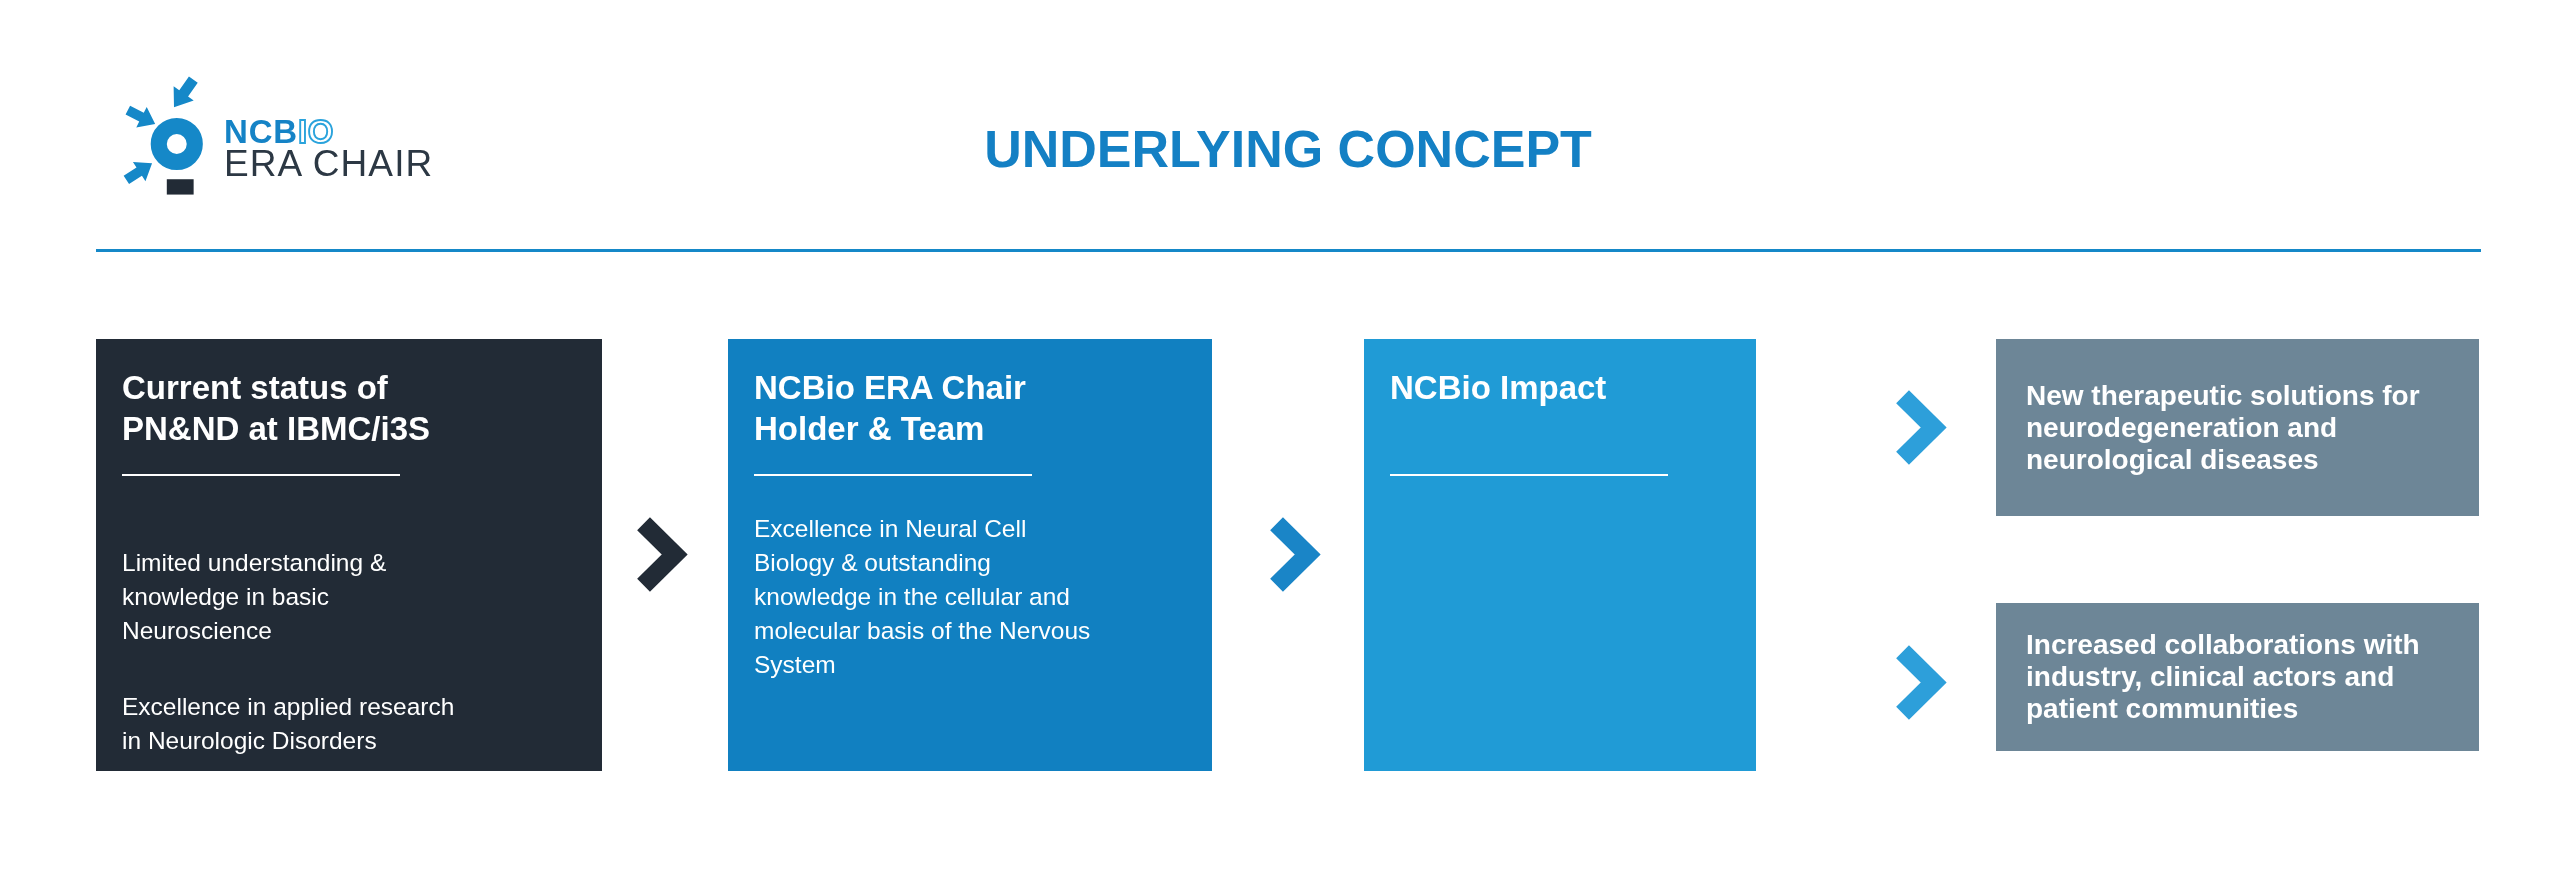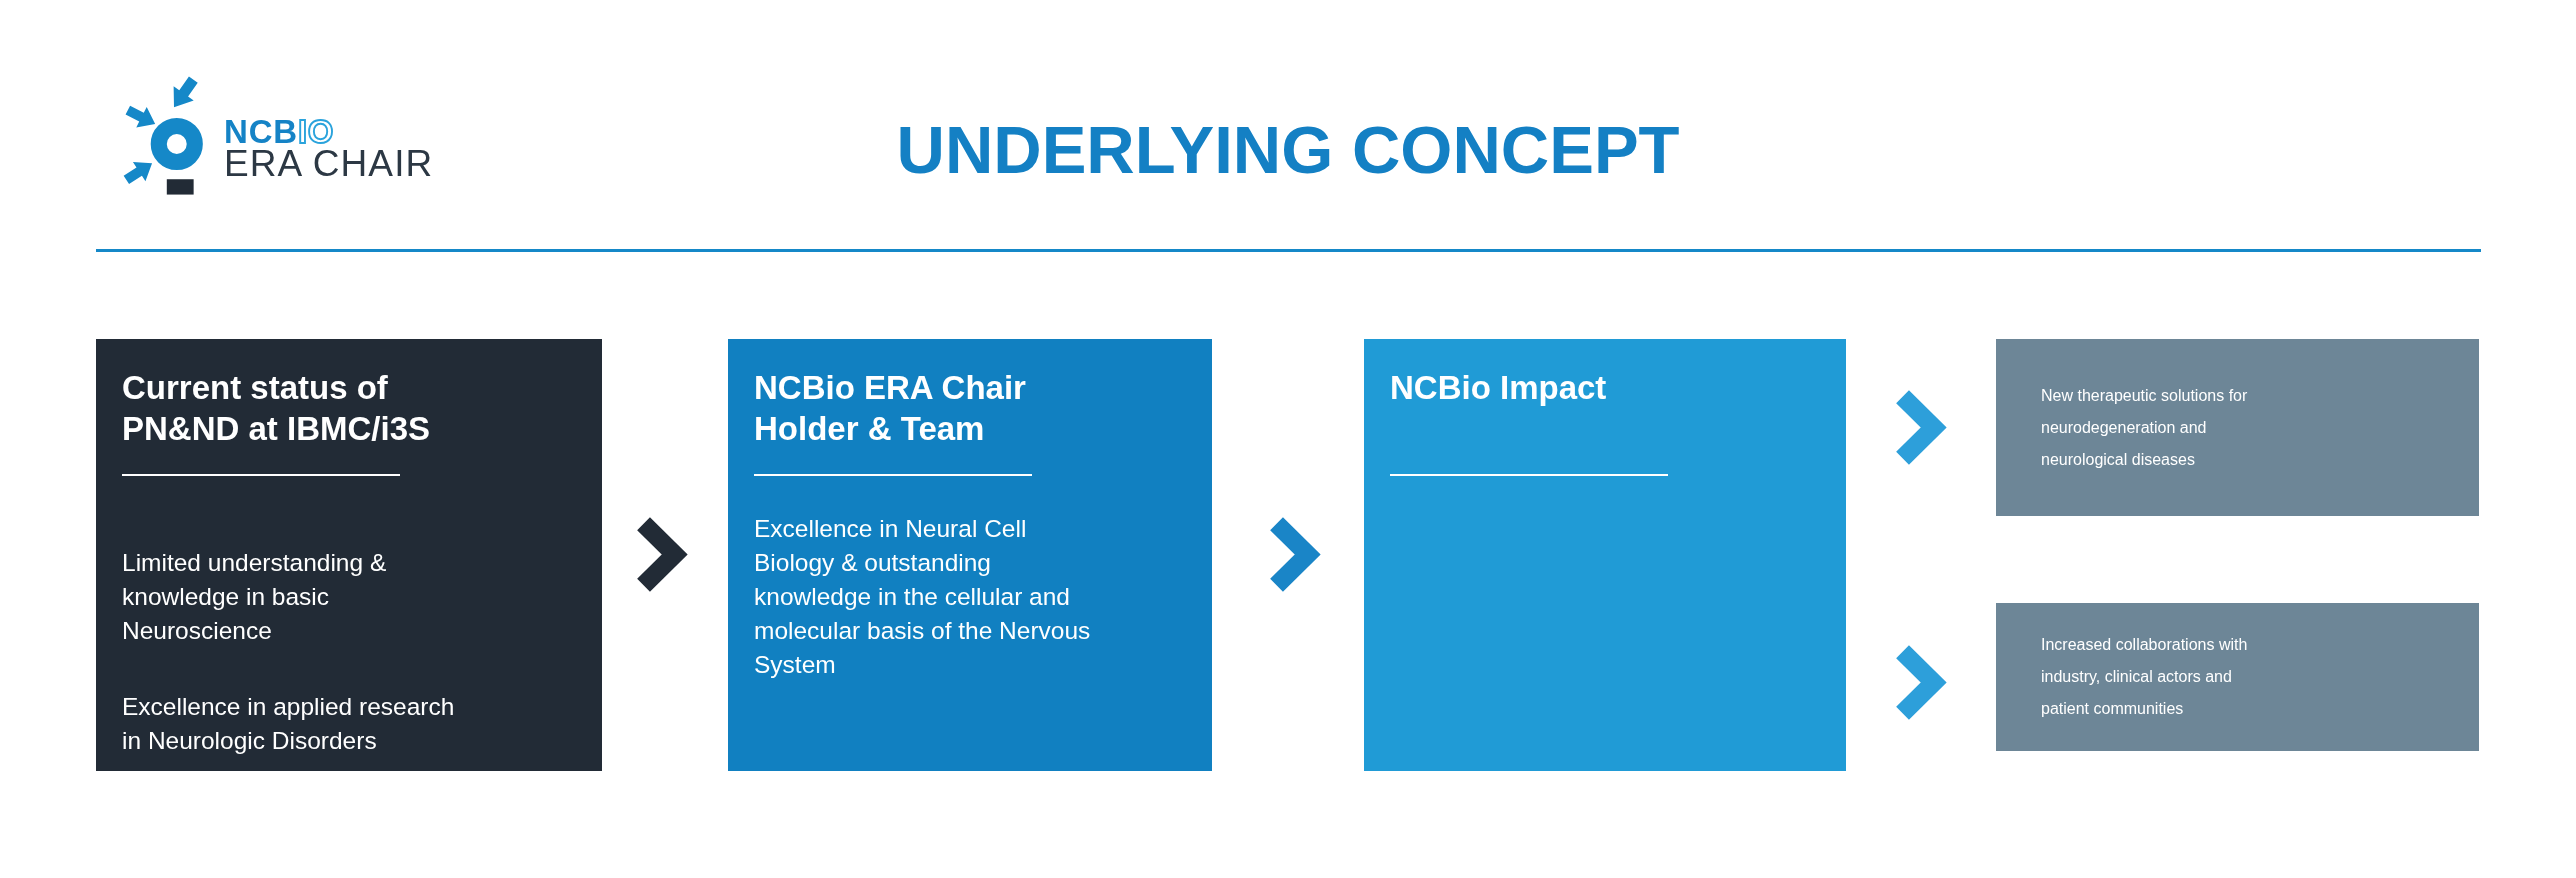--- a/index.html
+++ b/index.html
@@ -23,32 +23,32 @@
   }
   .logo-sub{
     position:absolute;left:224px;top:145px;
     font-size:37px;line-height:37px;font-weight:400;
     color:#2c3844;letter-spacing:1.1px;white-space:nowrap;
   }
   
   .page-title{
     position:absolute;left:0;top:116px;width:100%;
     text-align:center;
-    font-size:67px;line-height:67px;font-weight:700;
+    font-size:52px;line-height:67px;font-weight:700;
     color:#1480c4;letter-spacing:0px;
   }
   .header-rule{
     position:absolute;left:96px;top:249px;width:2385px;height:3.1px;
     background:#1588c8;
   }
   
   .panel{position:absolute;top:339px;height:432px;}
   .panel-1{left:96px;width:483px;background:#222b36;padding-left:23px;}
   .panel-2{left:728px;width:484px;background:#1180c1;}
-  .panel-3{left:1364px;width:482px;background:#209bd6;}
+  .panel-3{left:1364px;width:392px;background:#209bd6;}
   .panel-title{
     position:absolute;top:27.5px;left:26px;right:21.4px;
     font-size:33px;line-height:41px;font-weight:700;color:#ffffff;
     white-space:pre-line;
   }
   .panel-rule{
     position:absolute;top:135px;left:26px;width:278px;height:2.3px;
     background:#ffffff;
   }
   .panel-body{
@@ -56,22 +56,22 @@
     font-size:24.5px;line-height:34px;font-weight:400;color:#ffffff;
     white-space:pre-line;
     margin-top:20px;
   }
   .panel-body p{margin:0 0 8.4px 0;white-space:pre-line;}
   
   .outcome{
     position:absolute;left:1996px;width:483px;
     background:#6d8697;
     display:flex;align-items:center;
-    box-sizing:border-box;padding-left:45px;padding-right:27.5px;
-    font-size:16px;line-height:32px;font-weight:400;color:#ffffff;
+    box-sizing:border-box;padding-left:30px;padding-right:27.5px;
+    font-size:28px;line-height:32px;font-weight:700;color:#ffffff;
   }
   .outcome-1{top:339px;height:177px;}
   .outcome-2{top:603px;height:148px;}
   .outcome span{white-space:pre-line;}
   
   .chev{position:absolute;width:41px;height:71px;overflow:visible;}
   .chev-dark{color:#222b36;}
   .chev-blue{color:#1a85c7;}
   .chev-light{color:#2d9fda;}
   .chev-1{left:639px;top:519px;}

